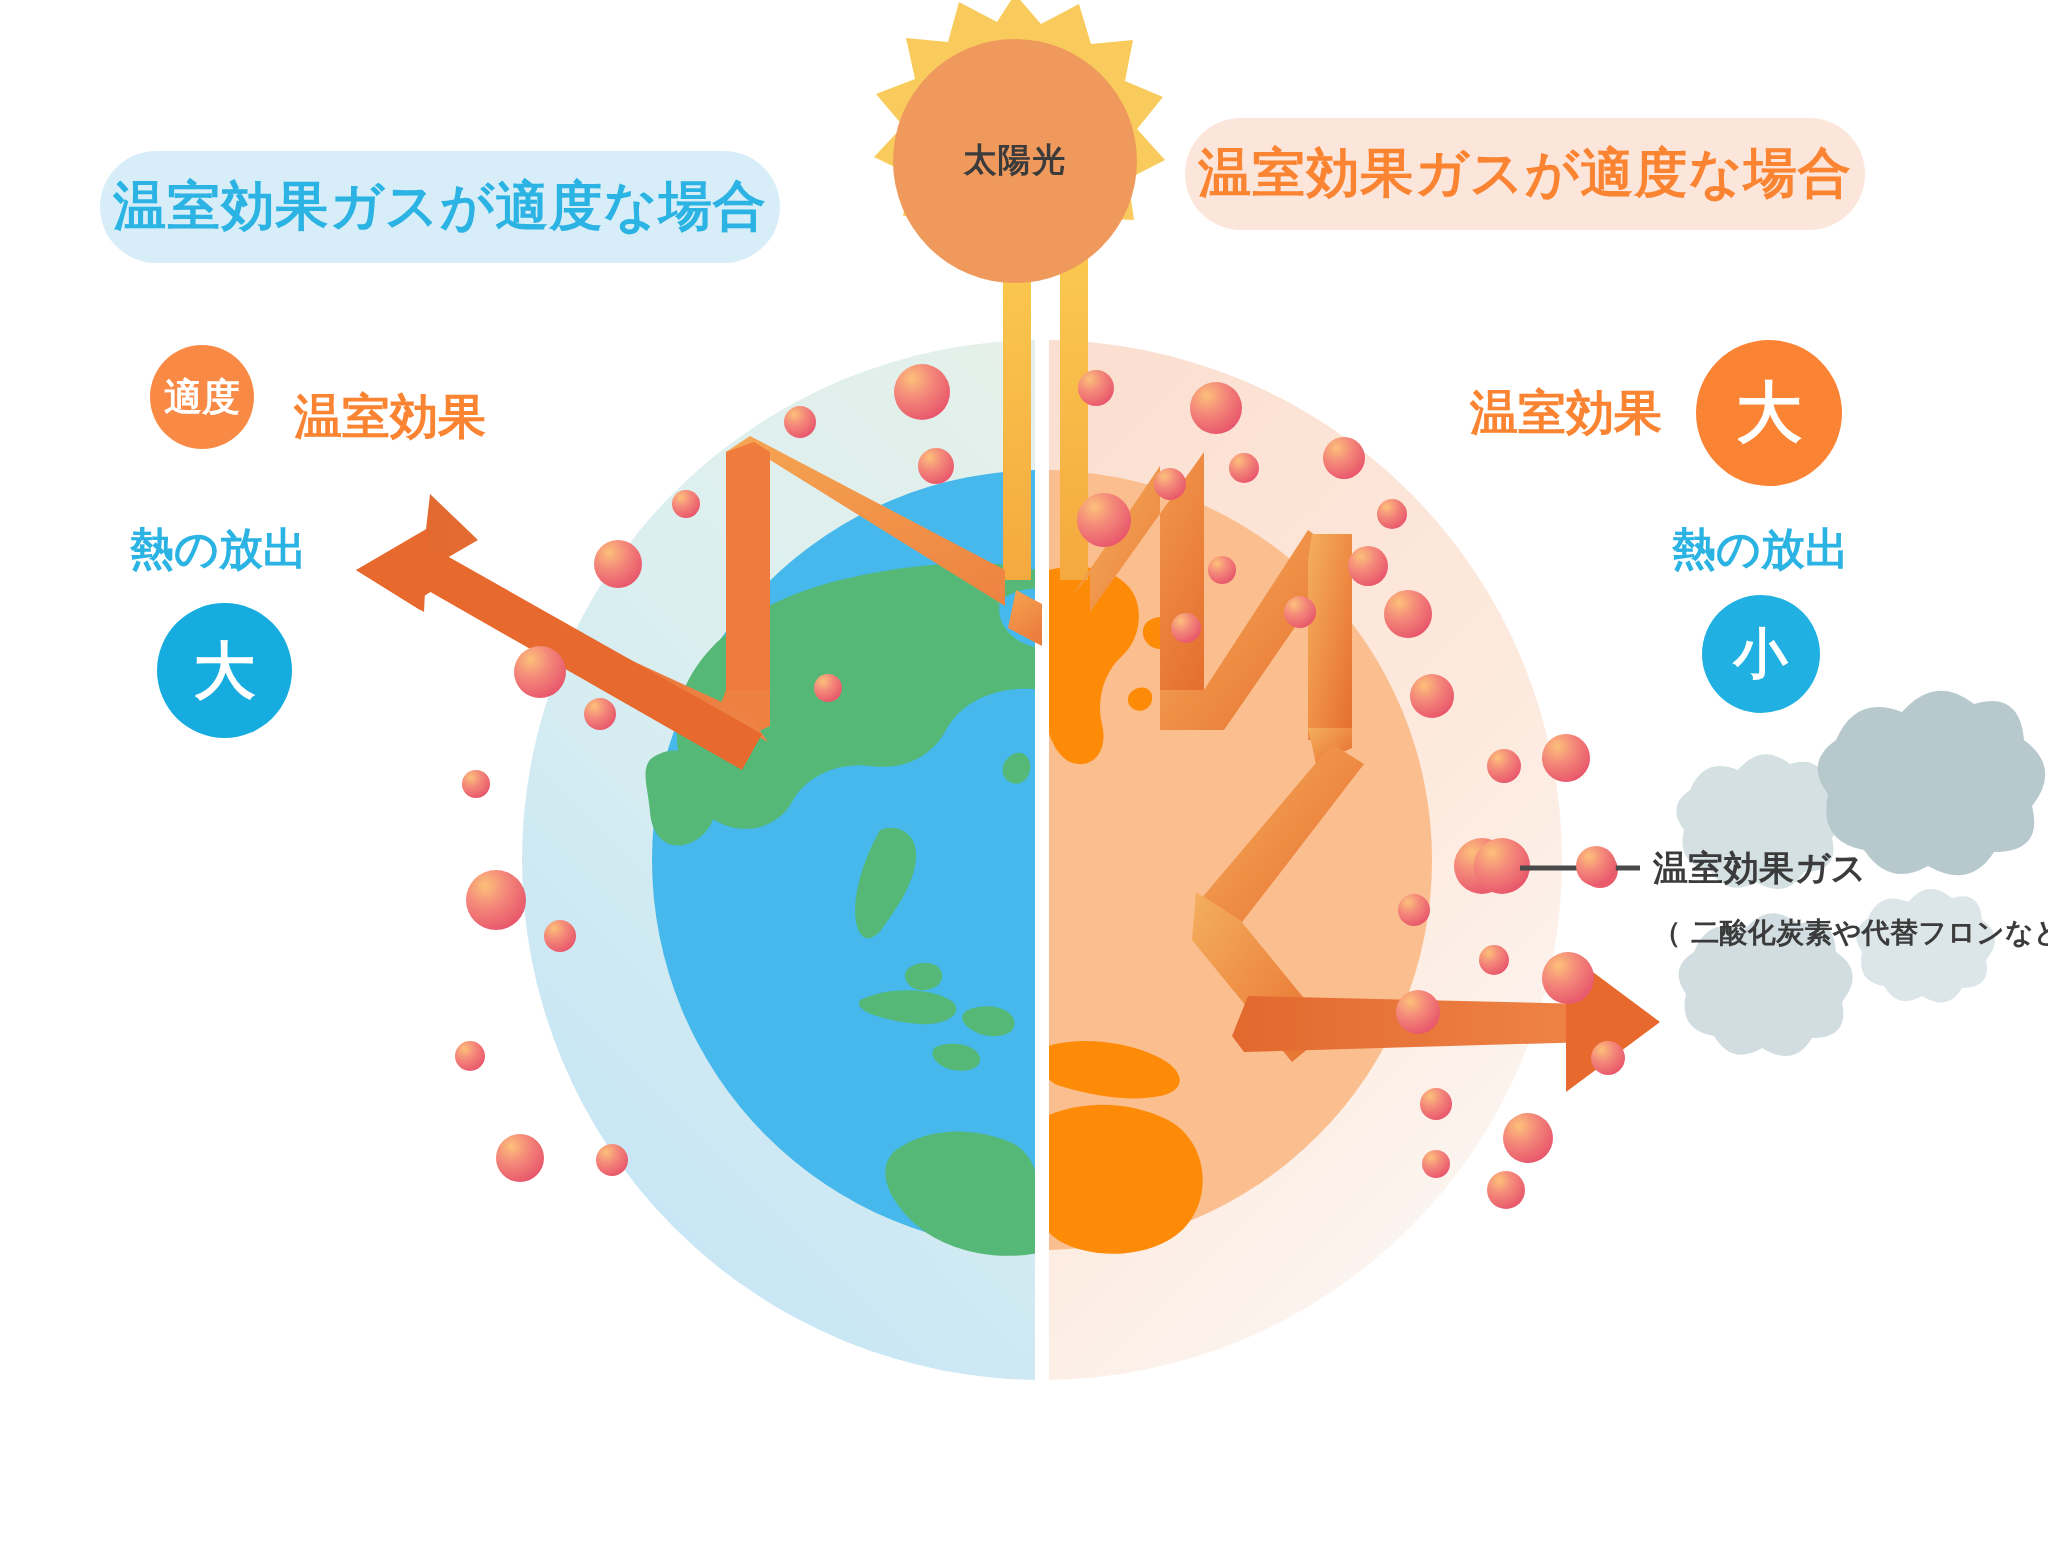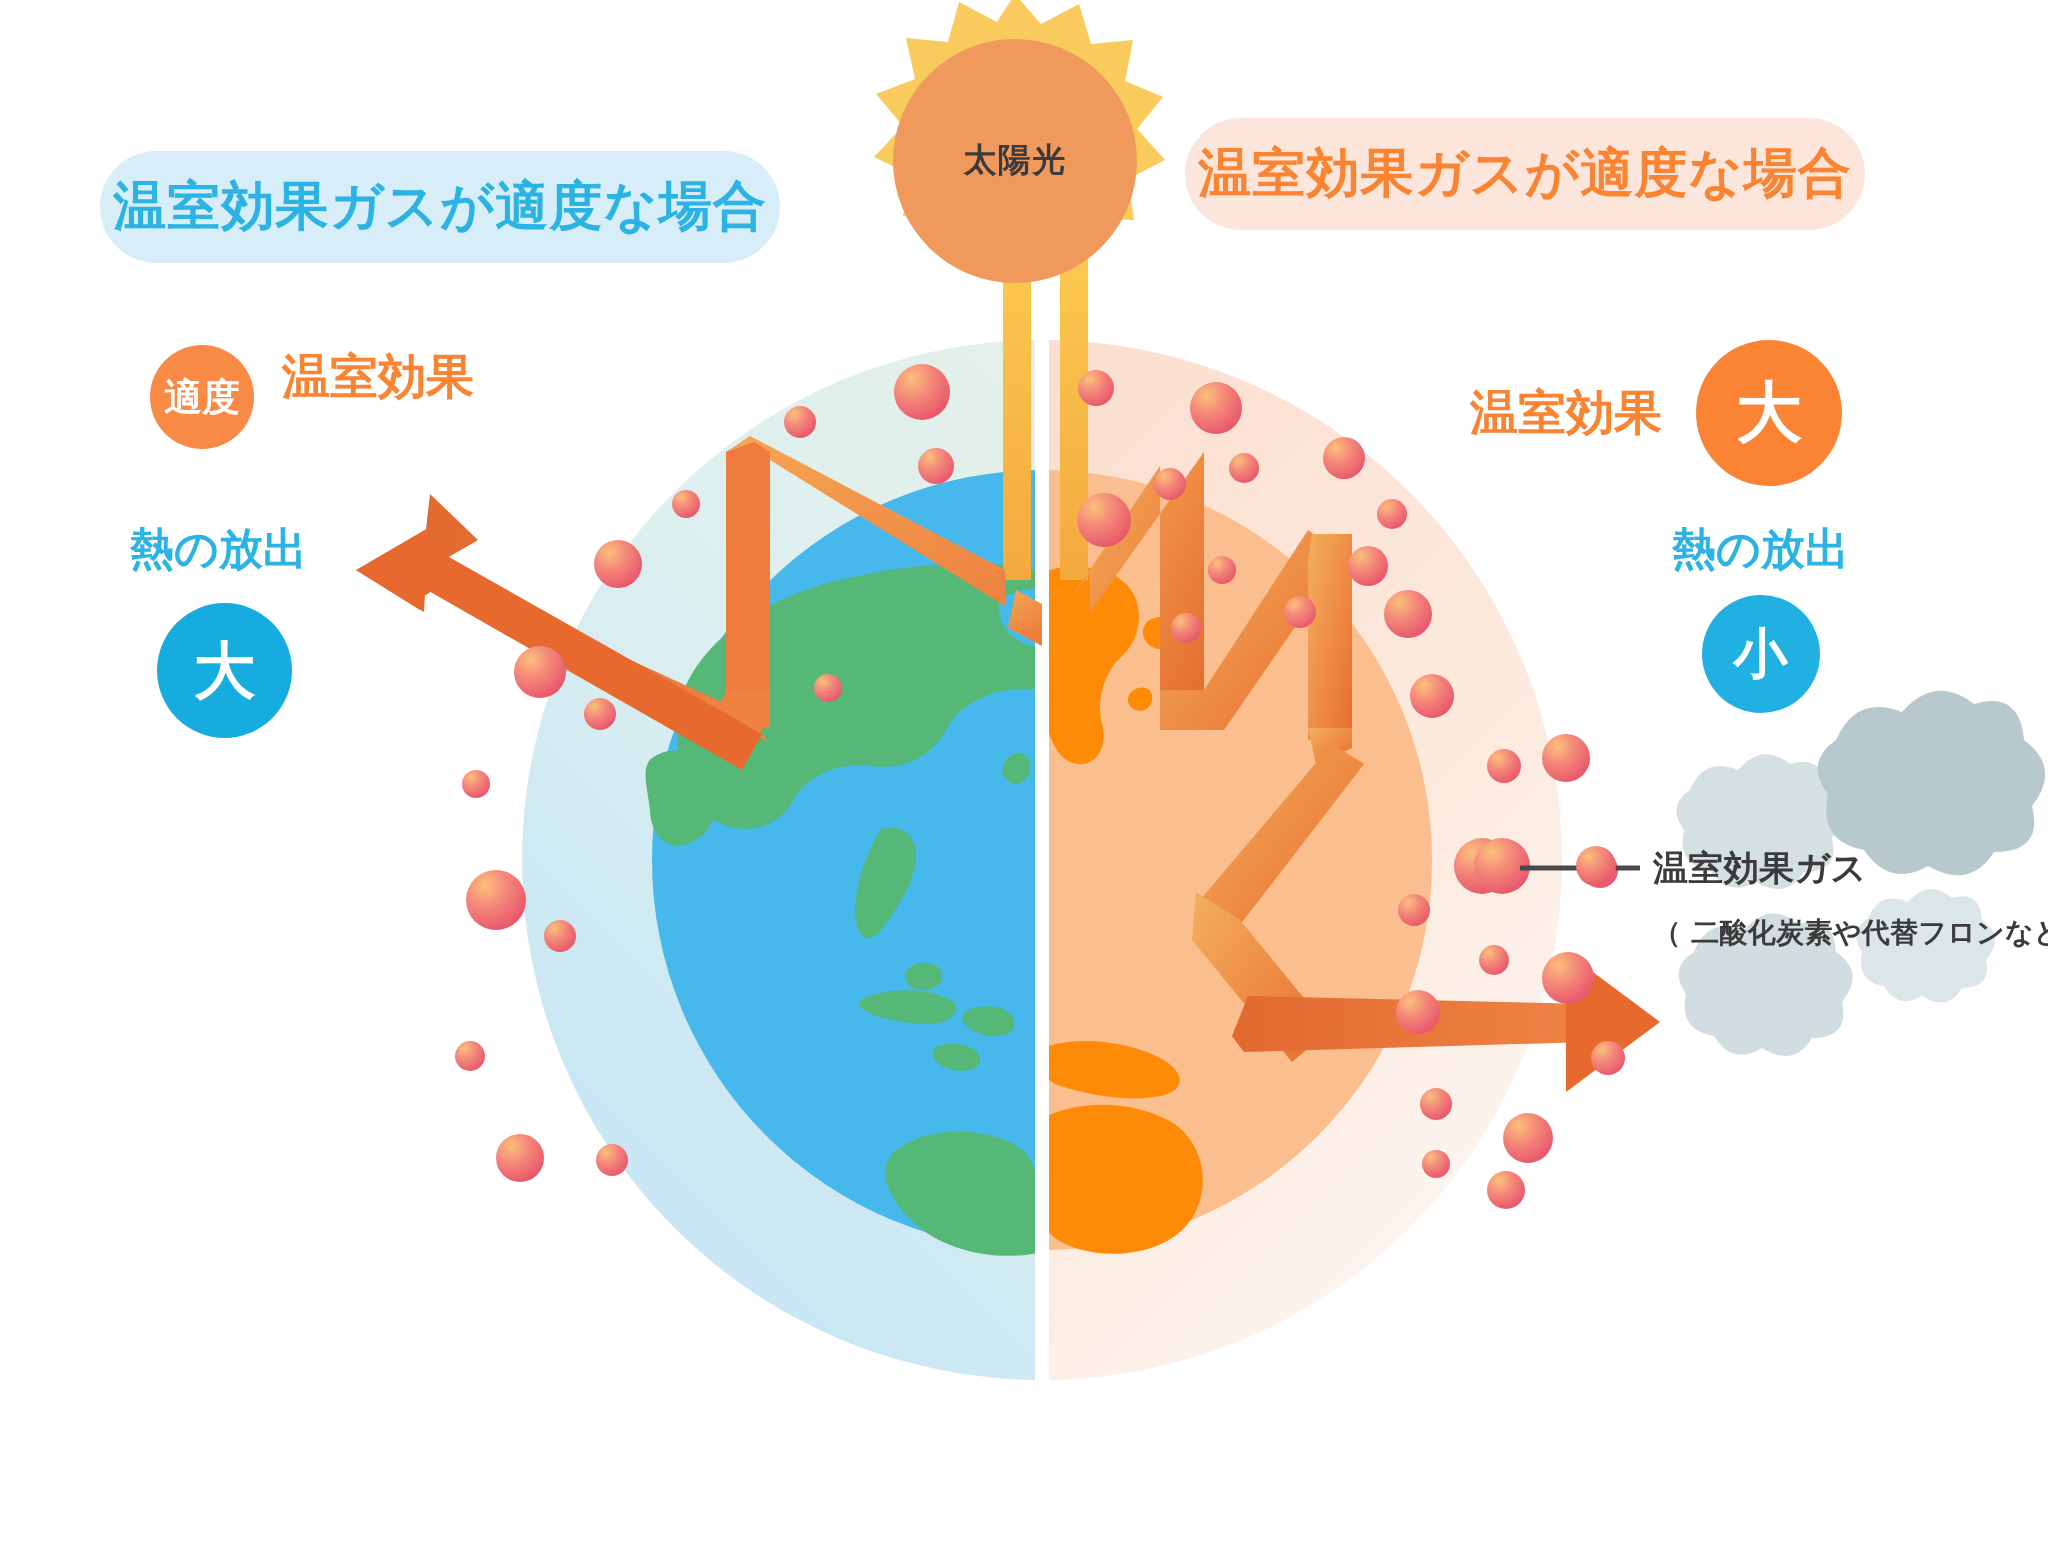--- a/index.html
+++ b/index.html
@@ -35,21 +35,21 @@
   .scene{position:absolute;left:0;top:0;width:2048px;height:1548px;}
   .scene svg{display:block;}
 
   
   .lbl{position:absolute;white-space:nowrap;}
   .chip{
     border-radius:50%;display:flex;align-items:center;justify-content:center;
     color:#fff;font-weight:700;line-height:1;
   }
 
-  .gh-left{left:150px;top:345px;display:flex;align-items:flex-start;gap:28px;}
+  .gh-left{left:150px;top:345px;display:flex;align-items:flex-end;gap:40px;}
   .gh-left .chip{width:104px;height:104px;background:#f98a46;font-size:38px;}
   .gh-left .txt{color:#fa8432;font-size:48px;font-weight:700;}
 
   .heat-left{left:130px;top:520px;}
   .heat-left .txt{color:#2bb3e3;font-size:44px;font-weight:700;}
   .heat-left .chip{
     width:135px;height:135px;background:#17ace0;font-size:62px;
     margin:24px auto 0;margin-left:27px;
   }
 

